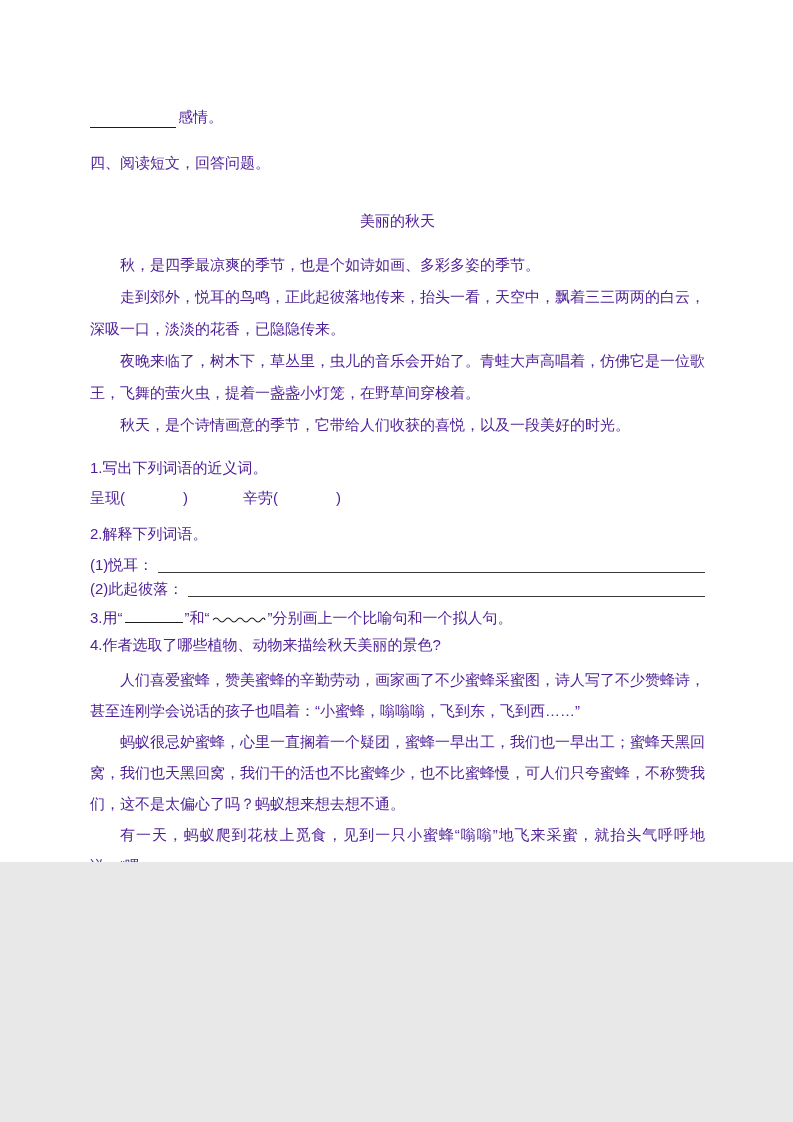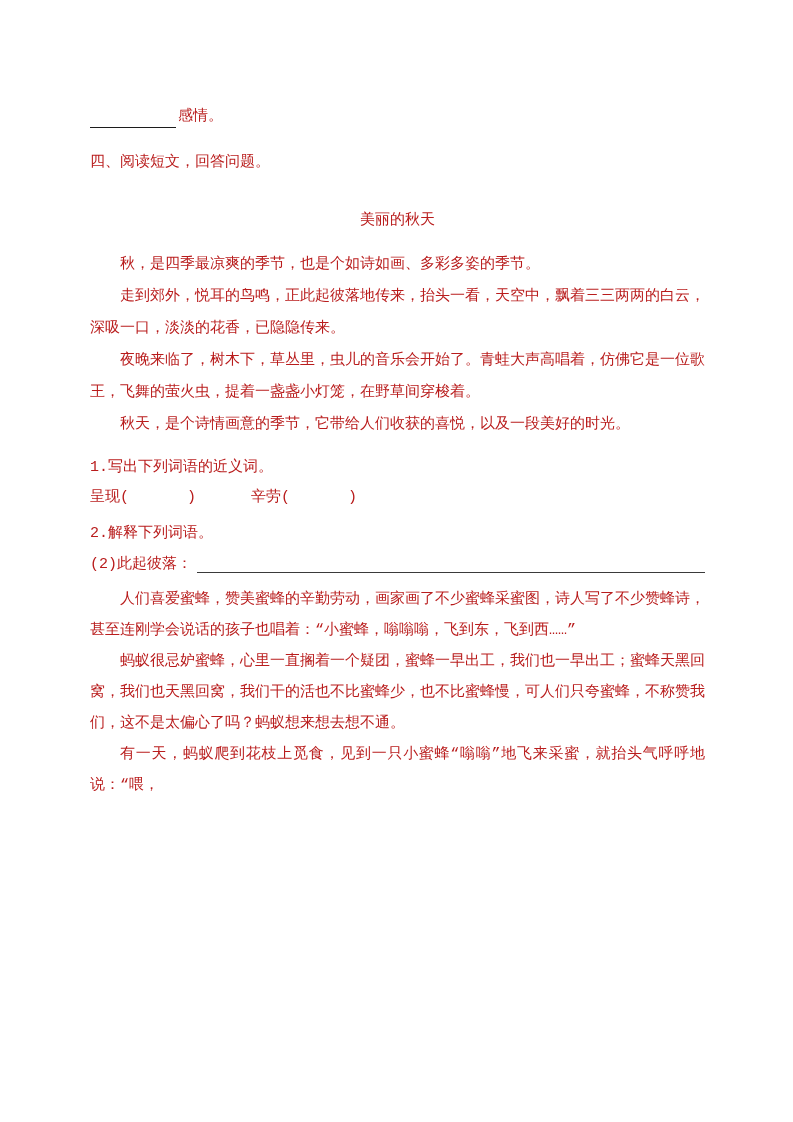--- a/index.html
+++ b/index.html
@@ -3,28 +3,28 @@
 <meta charset="utf-8">
 <style>
   html, body {
     margin: 0;
     padding: 0;
     background: #e8e8e8;
   }
   .page {
     position: relative;
     width: 793px;
-    height: 1122px;
+    height: 862px;
     margin: 0 auto;
     background: #ffffff;
     box-sizing: border-box;
     padding: 106px 88px 0 90px;
-    font-family: Liberation Mono, monospace;
+    font-family: Liberation Sans, sans-serif;
     font-size: 15px;
-    color: #b91c1c;
+    color: #4c1d95;
     overflow: hidden;
   }
   .fill-line {
     display: flex;
     align-items: flex-end;
     height: 22px;
     line-height: 22px;
   }
   .blank-short {
     display: inline-block;
@@ -116,25 +116,35 @@
     <p>秋天，是个诗情画意的季节，它带给人们收获的喜悦，以及一段美好的时光。</p>
   </div>
 
   <div class="q-label">1.写出下列词语的近义词。</div>
   <div class="q1-row">
     <span>呈现(</span><span class="paren-gap"></span><span>)</span><span class="pair-gap"></span><span>辛劳(</span><span class="paren-gap"></span><span>)</span>
   </div>
 
   <div class="q2-label">2.解释下列词语。</div>
   <div class="q2-item">
+    <span>(1)悦耳：</span>
+    <span class="blank-flex"></span>
+  </div>
+  <div class="q2-item">
     <span>(2)此起彼落：</span>
     <span class="blank-flex"></span>
   </div>
 
+  <div class="q3-row">
+    <span>3.用“</span><span class="blank-mid"></span><span>”和“</span><svg class="wavy-line" width="54" height="9" viewBox="0 0 54 9">
+        <path d="M1 6 Q4 2 7 6 T13 6 T19 6 T25 6 T31 6 T37 6 T43 6 T49 6 T53 6" fill="none" stroke="#1c1c1c" stroke-width="1.1"></path>
+      </svg><span>”分别画上一个比喻句和一个拟人句。</span>
+  </div>
 
+  <div class="q4-row">4.作者选取了哪些植物、动物来描绘秋天美丽的景色?</div>
 
 
 
   <div class="passage s5">
     <p>人们喜爱蜜蜂，赞美蜜蜂的辛勤劳动，画家画了不少蜜蜂采蜜图，诗人写了不少赞蜂诗，甚至连刚学会说话的孩子也唱着：“小蜜蜂，嗡嗡嗡，飞到东，飞到西……”</p>
     <p>蚂蚁很忌妒蜜蜂，心里一直搁着一个疑团，蜜蜂一早出工，我们也一早出工；蜜蜂天黑回窝，我们也天黑回窝，我们干的活也不比蜜蜂少，也不比蜜蜂慢，可人们只夸蜜蜂，不称赞我们，这不是太偏心了吗？蚂蚁想来想去想不通。</p>
     <p>有一天，蚂蚁爬到花枝上觅食，见到一只小蜜蜂“嗡嗡”地飞来采蜜，就抬头气呼呼地说：“喂，</p>
   </div>
 
 </div>

